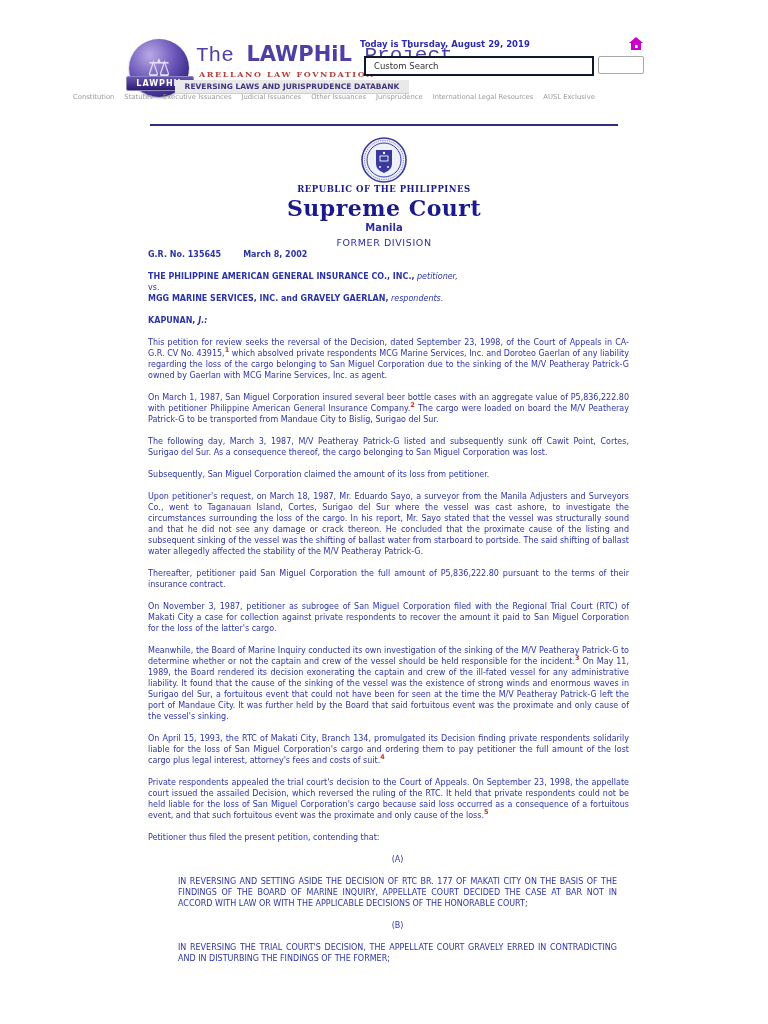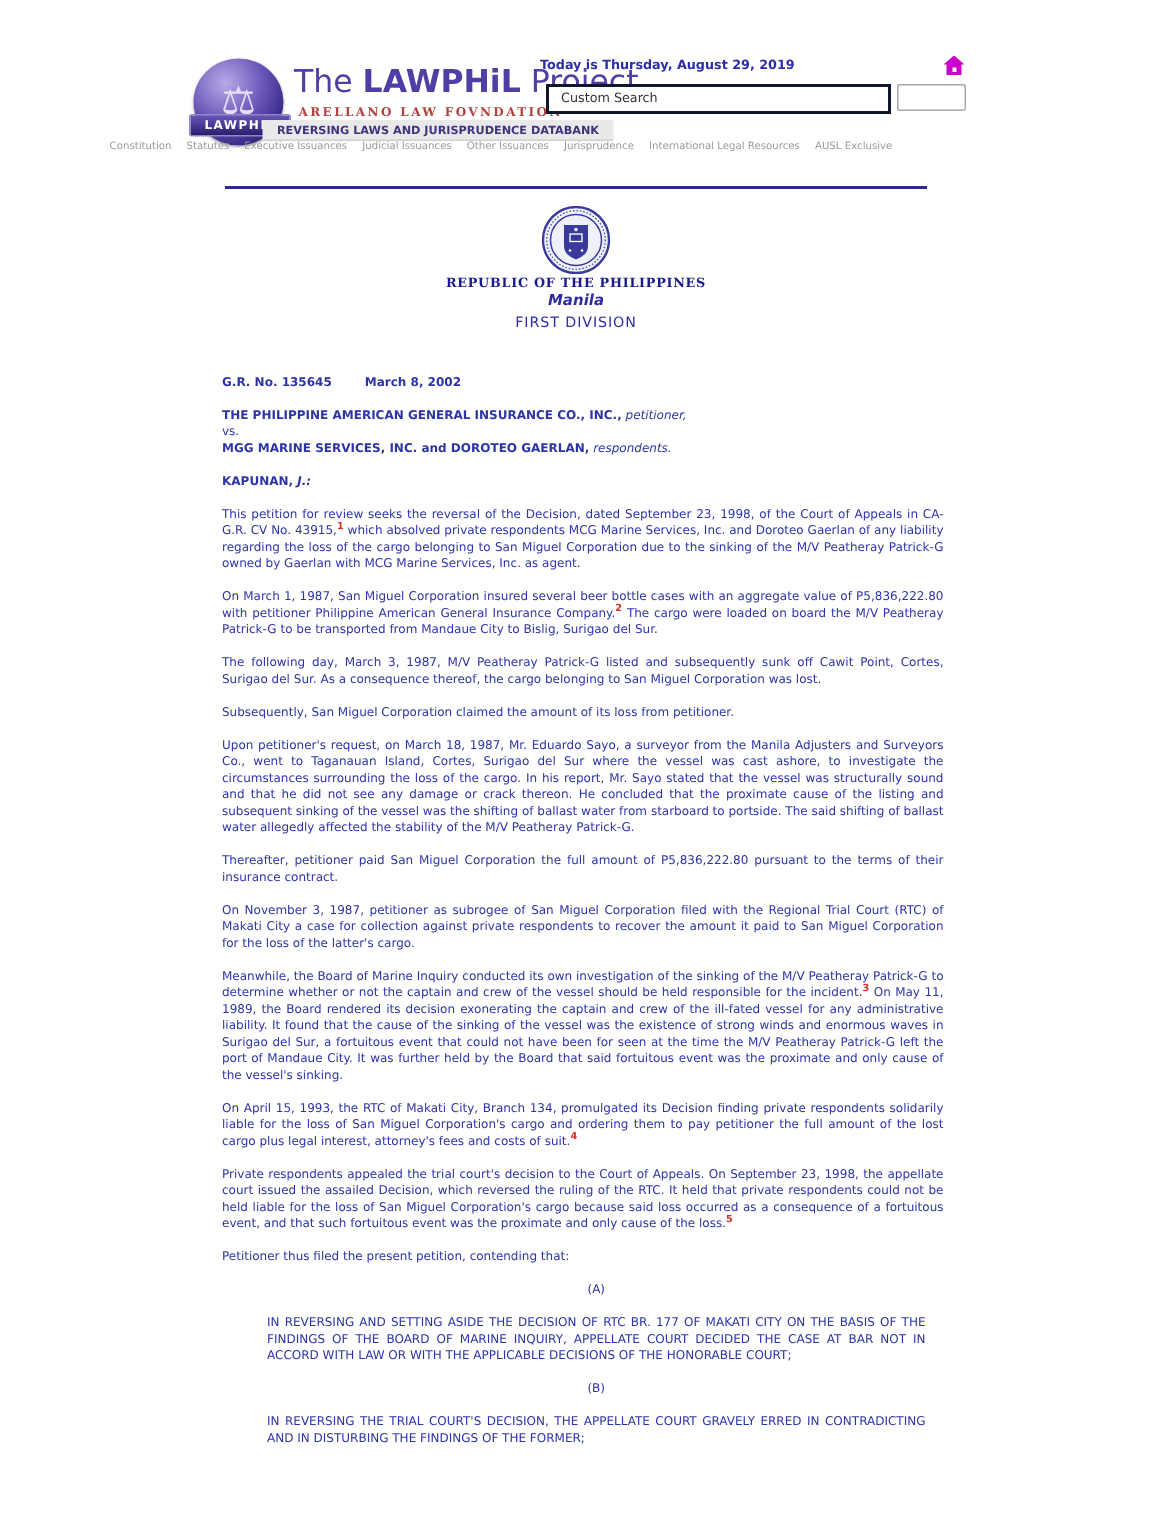--- a/index.html
+++ b/index.html
@@ -8,21 +8,21 @@
 
   
   .logo-circle{position:absolute;left:129px;top:39px;width:60px;height:58px;border-radius:50%;
     background:radial-gradient(circle at 35% 28%,#b9a9e6 0%,#6a55b8 45%,#3a2a86 75%,#1e1458 100%);
     display:flex;align-items:center;justify-content:center;box-shadow:0 1px 2px rgba(0,0,0,.4);}
   .logo-circle .scales{color:#e6def8;font-size:26px;line-height:1;}
   .logo-banner{position:absolute;left:126px;top:76px;width:66px;height:13px;
     background:linear-gradient(#6a55b8,#2a1d6e);border:1px solid #8f86c4;border-radius:2px;
     color:#ffffff;font-size:8px;font-weight:bold;text-align:center;line-height:13px;letter-spacing:1px;}
   .brand{position:absolute;left:196px;top:42px;white-space:nowrap;}
-  .brand .t1{font-size:21px;color:#4d3fa3;}
+  .brand .t1{font-size:21px;color:#4d3fa3;font-family:Liberation Mono, monospace;}
   .brand .t2{font-size:21px;color:#4d3fa3;font-weight:bold;}
   .brand-sub{position:absolute;left:199px;top:69px;font-family:"DejaVu Serif",serif;
     font-size:8px;color:#b5413c;letter-spacing:1.6px;font-weight:bold;}
   .brand-strip{position:absolute;left:175px;top:80px;width:234px;height:13px;background:#e9e9e9;
     color:#41337e;font-size:7.5px;font-weight:bold;line-height:13px;text-align:center;border-bottom:1px solid #cfcfcf;}
   .date-line{position:absolute;left:360px;top:39px;width:240px;
     font-size:8.5px;font-weight:bold;color:#2d2daa;}
   .search-input{position:absolute;left:364px;top:56px;width:218px;height:16px;border:2px solid #0f172a;
     font-size:8.5px;color:#333;padding:0 0 0 8px;background:#fff;font-family:"DejaVu Sans",sans-serif;}
   .search-btn{position:absolute;left:598px;top:56px;width:46px;height:18px;border:1px solid #a8a8a8;
@@ -30,21 +30,21 @@
   .home-btn{position:absolute;left:629px;top:37px;width:14px;height:13px;border:none;background:none;padding:0;cursor:pointer;}
   .navbar{position:absolute;left:0;top:93px;width:668px;text-align:center;font-size:6.8px;color:#9a9a9a;}
   .navbar span{margin:0 5px;cursor:pointer;}
   .rule{position:absolute;left:150px;top:124px;width:468px;height:2px;background:#2d2d86;}
 
   
   .seal{position:absolute;left:361px;top:137px;}
   .court-head{position:absolute;left:0;top:184px;width:768px;text-align:center;color:#1a1a8c;}
   .republic{font-family:"DejaVu Serif",serif;font-size:8.5px;font-weight:bold;letter-spacing:.5px;}
   .supreme{font-family:"DejaVu Serif",serif;font-size:22px;font-weight:900;margin-top:1px;letter-spacing:.5px;}
-  .manila{font-size:10px;font-weight:bold;color:#2d2da0;margin-top:1px;font-style:italic;}
+  .manila{font-size:10px;font-weight:bold;color:#2d2da0;margin-top:1px;}
   .division{font-size:9.5px;color:#2d2da0;letter-spacing:.6px;margin-top:4px;}
 
   
   .doc{position:absolute;left:148px;top:249px;width:481px;color:#2d35a6;font-size:8px;line-height:11px;}
   .gr-line{font-weight:bold;margin-bottom:11px;}
   .gr-line .sp{display:inline-block;width:22px;}
   .parties{margin-bottom:11px;}
   .parties .caps{font-weight:bold;}
   .parties .role{font-style:italic;}
   .ponente{font-weight:bold;margin-bottom:11px;}
@@ -88,32 +88,33 @@
     <circle cx="23" cy="23" r="17" fill="none" stroke="#3a3a9c" stroke-width="1"></circle>
     <circle cx="23" cy="23" r="19.5" fill="none" stroke="#3a3a9c" stroke-width=".8" stroke-dasharray="1 1.3"></circle>
     <path d="M15 13 h16 v14 q0 6 -8 9 q-8 -3 -8 -9 z" fill="#3a3a9c"></path>
     <rect x="19" y="19" width="8" height="5" fill="none" stroke="#ffffff" stroke-width=".9"></rect>
     <circle cx="23" cy="16" r="1.2" fill="#ffffff"></circle>
     <circle cx="19" cy="30" r=".9" fill="#ffffff"></circle>
     <circle cx="27" cy="30" r=".9" fill="#ffffff"></circle>
   </svg>
   <div class="court-head">
     <div class="republic">REPUBLIC OF THE PHILIPPINES</div>
+    <div class="supreme">Supreme Court</div>
     <div class="manila">Manila</div>
-    <div class="division">FIRST DIVISION</div>
+    <div class="division">FORMER DIVISION</div>
   </div>
 
   <div class="doc">
     <div class="gr-line">
       <span>G.R. No. 135645</span><span class="sp"></span><span>March 8, 2002</span>
     </div>
     <div class="parties">
       <span class="caps">THE PHILIPPINE AMERICAN GENERAL INSURANCE CO., INC.,</span><span class="role"> petitioner,</span><br>
       <span>vs.</span><br>
-      <span class="caps">MGG MARINE SERVICES, INC. and DOROTEO GAERLAN,</span><span class="role"> respondents.</span>
+      <span class="caps">MGG MARINE SERVICES, INC. and GRAVELY GAERLAN,</span><span class="role"> respondents.</span>
     </div>
     <div class="ponente">
       <span>KAPUNAN, </span><span class="j">J.:</span>
     </div>
 
     <div class="paras">
         <p>This petition for review seeks the reversal of the Decision, dated September 23, 1998, of the Court of Appeals in CA-G.R. CV No. 43915,<sup class="fn">1</sup> which absolved private respondents MCG Marine Services, Inc. and Doroteo Gaerlan of any liability regarding the loss of the cargo belonging to San Miguel Corporation due to the sinking of the M/V Peatheray Patrick-G owned by Gaerlan with MCG Marine Services, Inc. as agent.</p>
         <p>On March 1, 1987, San Miguel Corporation insured several beer bottle cases with an aggregate value of P5,836,222.80 with petitioner Philippine American General Insurance Company.<sup class="fn">2</sup> The cargo were loaded on board the M/V Peatheray Patrick-G to be transported from Mandaue City to Bislig, Surigao del Sur.</p>
         <p>The following day, March 3, 1987, M/V Peatheray Patrick-G listed and subsequently sunk off Cawit Point, Cortes, Surigao del Sur. As a consequence thereof, the cargo belonging to San Miguel Corporation was lost.</p>
         <p>Subsequently, San Miguel Corporation claimed the amount of its loss from petitioner.</p>

